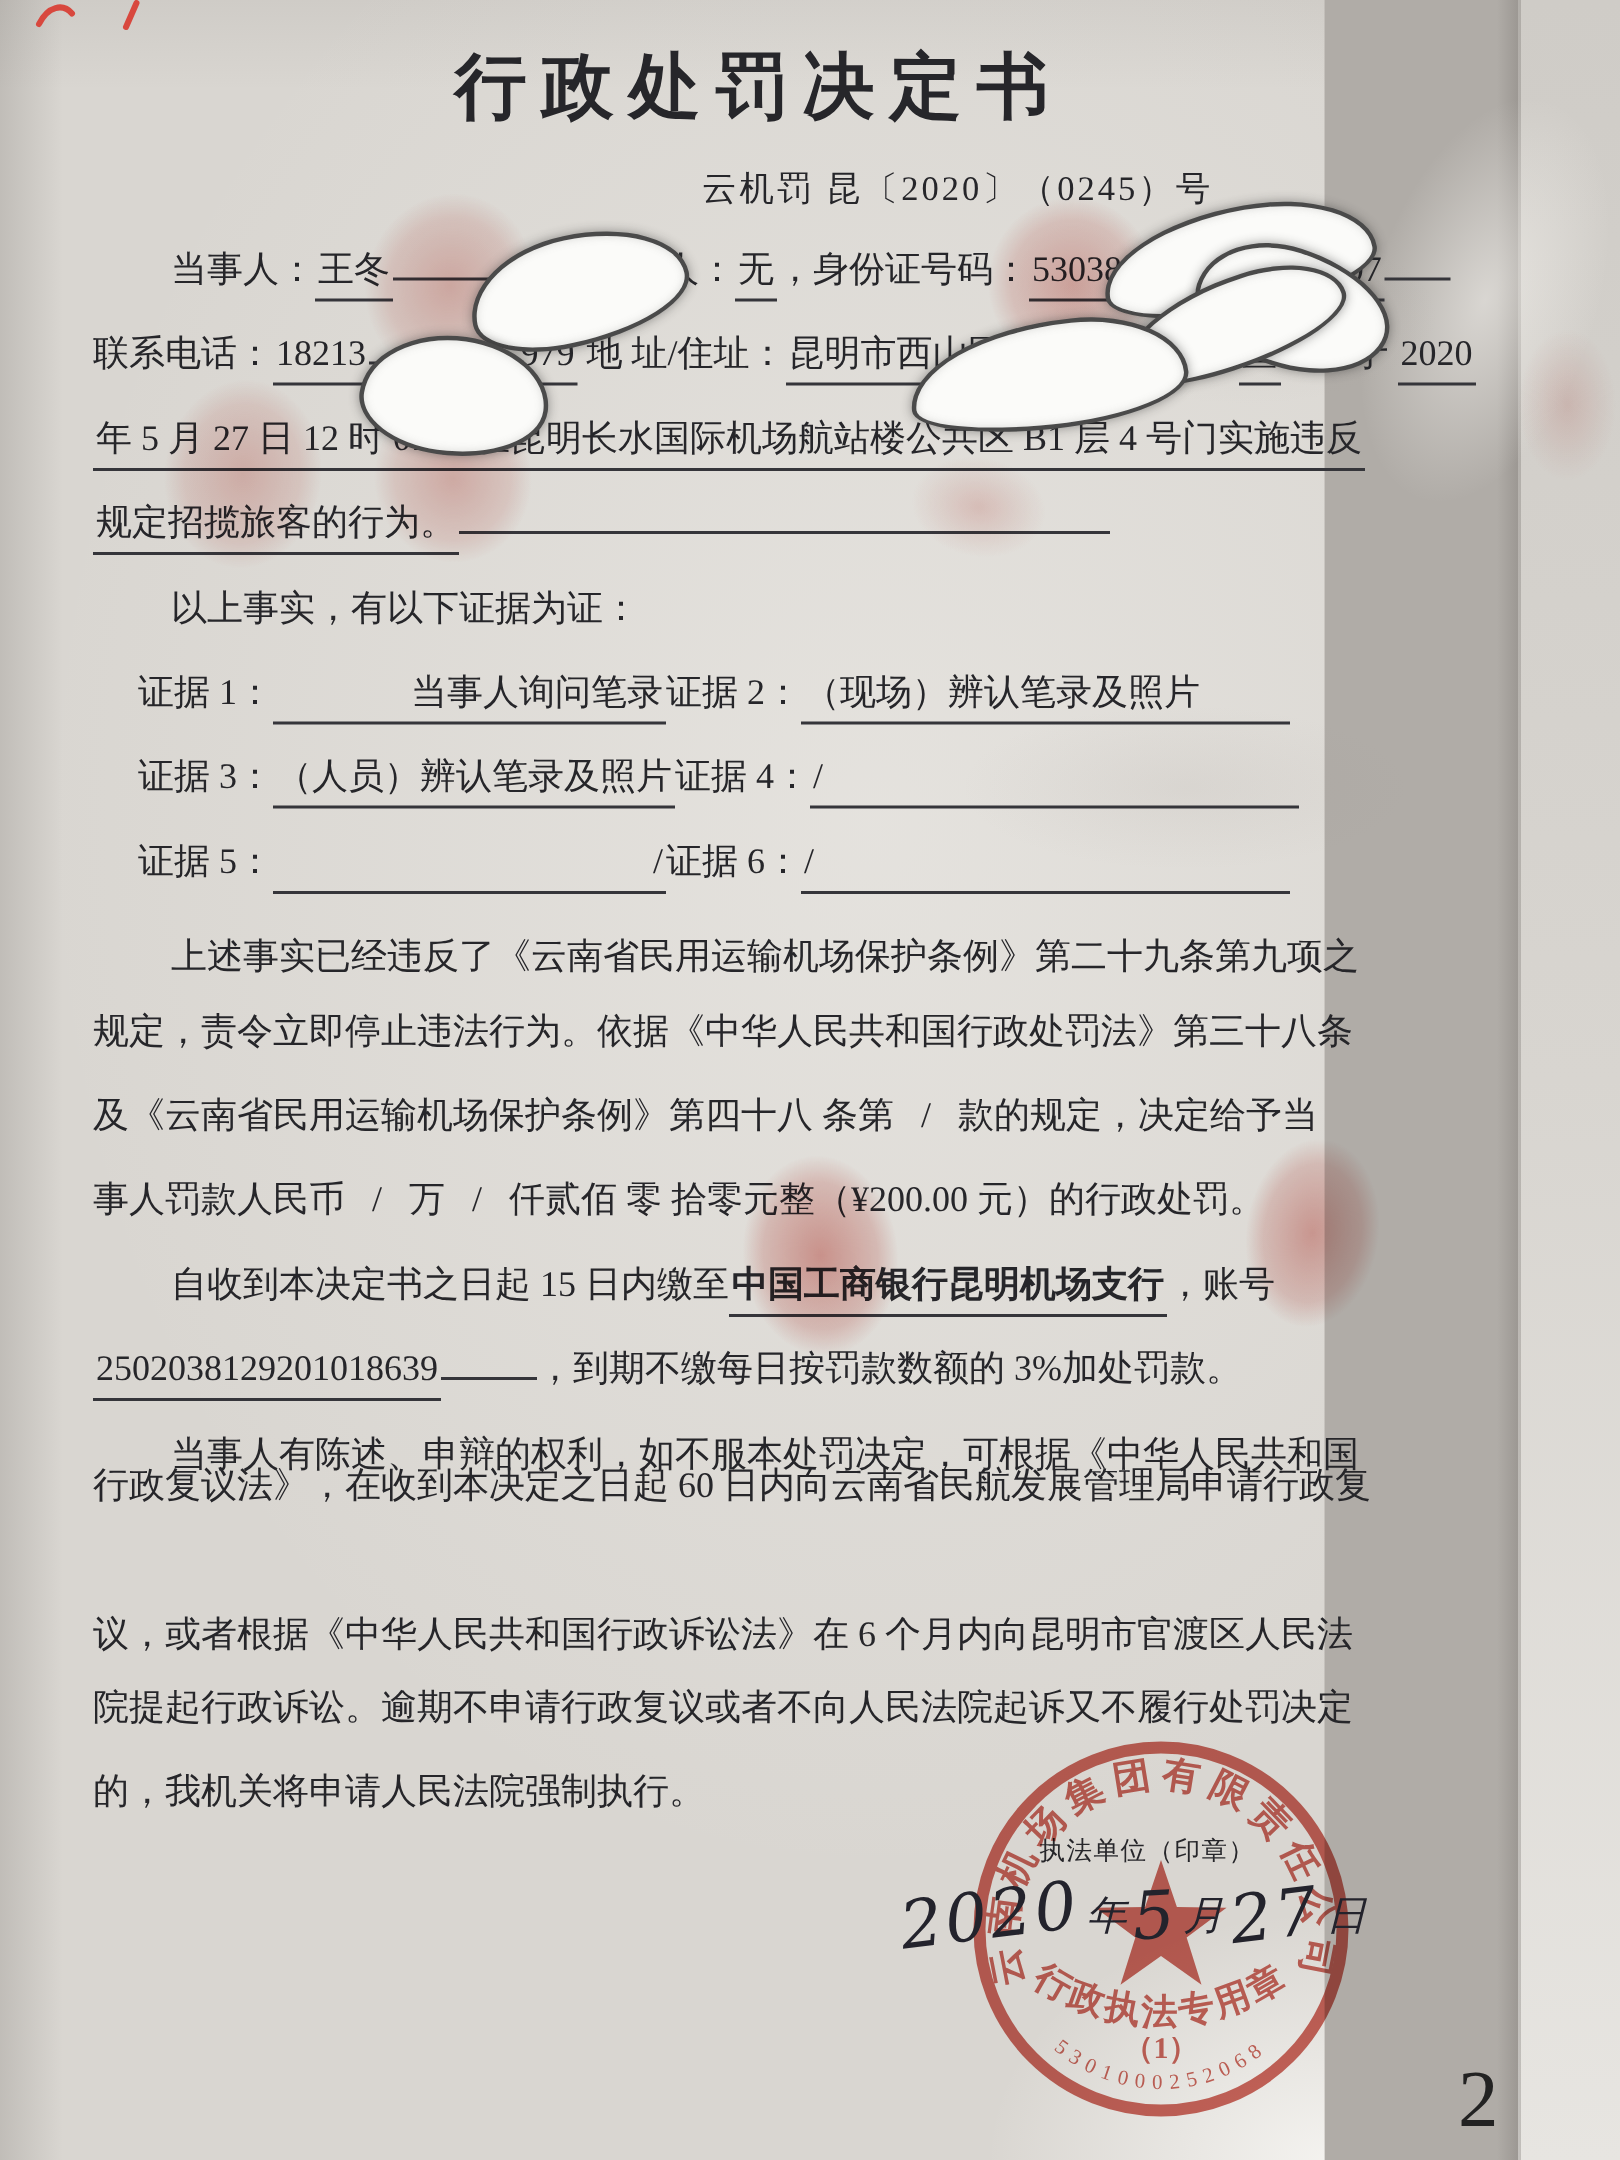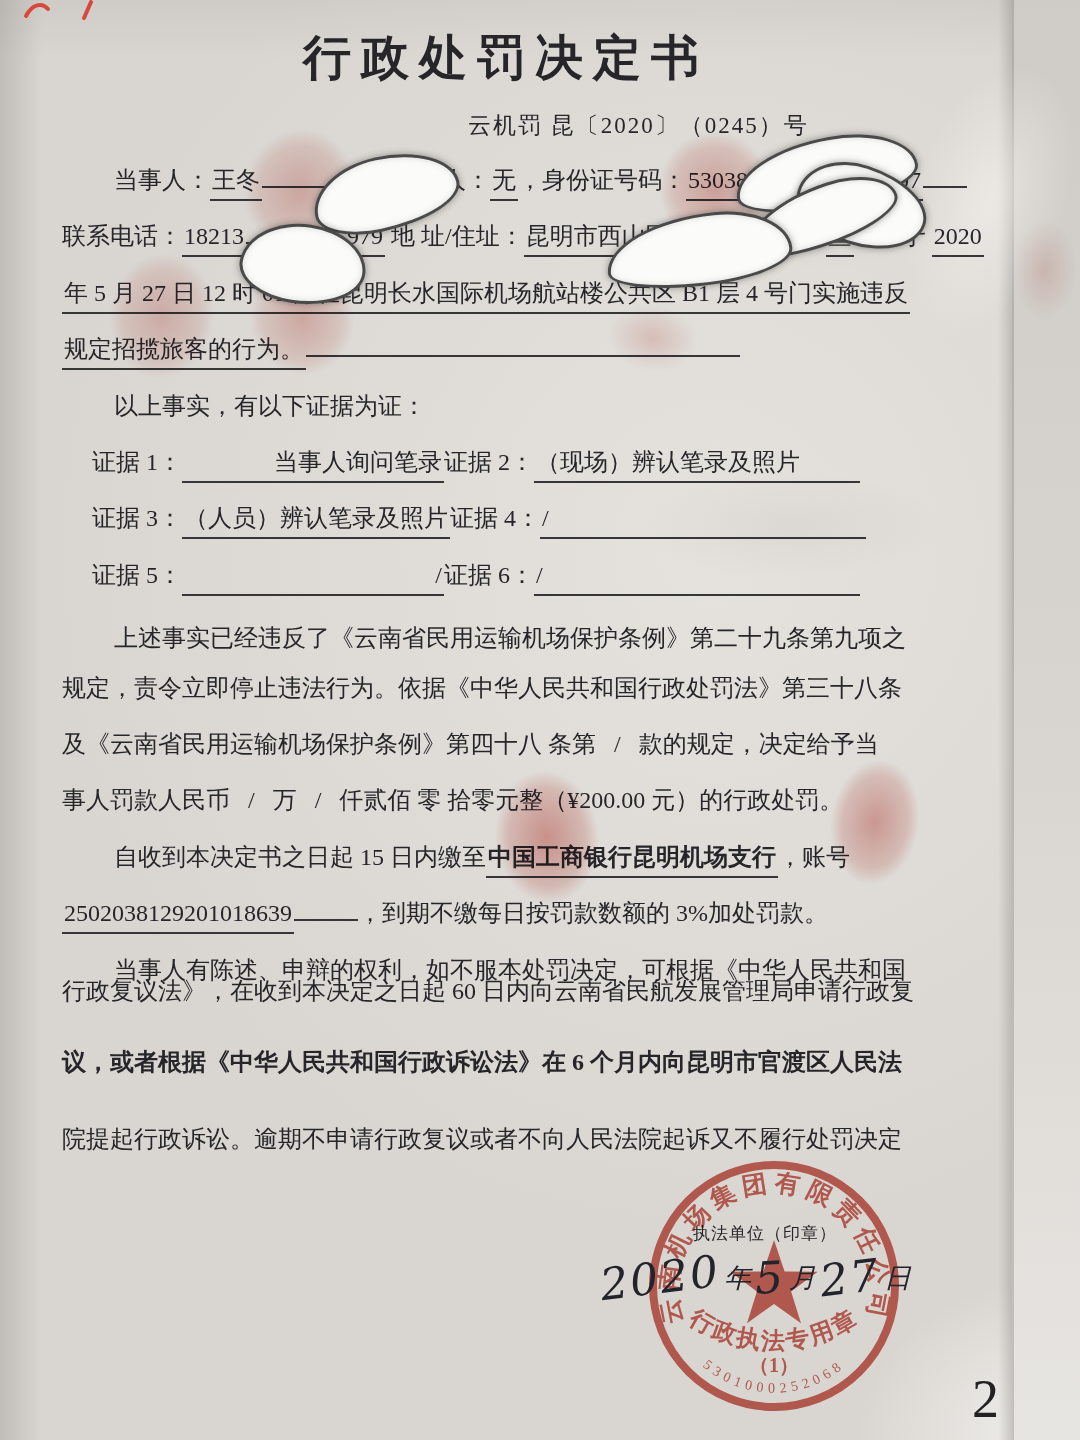--- a/index.html
+++ b/index.html
@@ -1,18 +1,18 @@
 <!DOCTYPE html>
 <html><head>
 <meta charset="utf-8">
 <style>
   html,body{margin:0;padding:0;}
   body{width:1080px;height:1440px;overflow:hidden;background:#b0aca7;}
   .page{
-    position:relative;width:1080px;height:1440px;
+    position:relative;width:883px;height:1440px;
     background:#d9d6d1;
     font-family:"Liberation Serif","DejaVu Serif",serif;
     color:#26262a;
   }
   
   .shade{position:absolute;inset:0;pointer-events:none;z-index:1;
     background:
       radial-gradient(90% 70% at 66% 38%, rgba(238,236,232,.55), rgba(238,236,232,0) 70%),
       linear-gradient(90deg, rgba(105,100,95,.22), rgba(105,100,95,0) 42px),
       linear-gradient(180deg, rgba(120,115,110,.10), rgba(120,115,110,0) 60px),
@@ -91,22 +91,23 @@
         <div class="line ind2" style="top: 500px;"><span class="seg">证据 3：</span><span class="seg u blank-a">（人员）辨认笔录及照片</span><span class="seg">证据 4：</span><span class="seg u blank-b">/</span></div>
         <div class="line ind2" style="top: 557px;"><span class="seg">证据 5：</span><span class="seg u blank-a">/</span><span class="seg">证据 6：</span><span class="seg u blank-b">/</span></div>
         <div class="line ind1" style="top: 620px;"><span class="seg">上述事实已经违反了《云南省民用运输机场保护条例》第二十九条第九项之</span></div>
         <div class="line" style="top: 670px;"><span class="seg">规定，责令立即停止违法行为。依据《中华人民共和国行政处罚法》第三十八条</span></div>
         <div class="line" style="top: 726px;"><span class="seg">及《云南省民用运输机场保护条例》第四十八 条第</span><span class="seg slash">/</span><span class="seg">款的规定，决定给予当</span></div>
         <div class="line" style="top: 782px;"><span class="seg">事人罚款人民币</span><span class="seg slash">/</span><span class="seg">万</span><span class="seg slash">/</span><span class="seg">仟贰佰 零 拾零元整（¥200.00 元）的行政处罚。</span></div>
         <div class="line ind1" style="top: 839px;"><span class="seg">自收到本决定书之日起 15 日内缴至</span><span class="seg u b">中国工商银行昆明机场支行</span><span class="seg">，账号</span></div>
         <div class="line" style="top: 895px;"><span class="seg u">2502038129201018639</span><span class="seg u g60"></span><span class="seg">，到期不缴每日按罚款数额的 3%加处罚款。</span></div>
         <div class="line ind1" style="top: 952px;"><span class="seg">当事人有陈述、申辩的权利，如不服本处罚决定，可根据《中华人民共和国</span></div>
         <div class="line" style="top: 973px;"><span class="seg">行政复议法》，在收到本决定之日起 60 日内向云南省民航发展管理局申请行政复</span></div>
-        <div class="line" style="top: 1044px; font-weight: bold;"><span class="seg">议，或者根据《中华人民共和国行政诉讼法》在 6 个月内向昆明市官渡区人民法</span></div>
+        <div class="line" style="top: 1072px;"><span class="seg">议，或者根据《中华人民共和国行政诉讼法》在 6 个月内向昆明市官渡区人民法</span></div>
         <div class="line" style="top: 1121px;"><span class="seg">院提起行政诉讼。逾期不申请行政复议或者不向人民法院起诉又不履行处罚决定</span></div>
+        <div class="line" style="top: 1177px;"><span class="seg">的，我机关将申请人民法院强制执行。</span></div>
       </div>
     <div class="exec-label">执法单位（印章）</div>
     <div class="page-num">2</div>
   </div>
 
   <div class="date-line">
     <span class="hw">2020</span><span class="du">年</span><span class="hw hw2">5</span><span class="du">月</span><span class="hw">27</span><span class="du">日</span>
   </div>
 
   <svg class="seal" width="268" height="268" viewBox="-134 -134 268 268">

